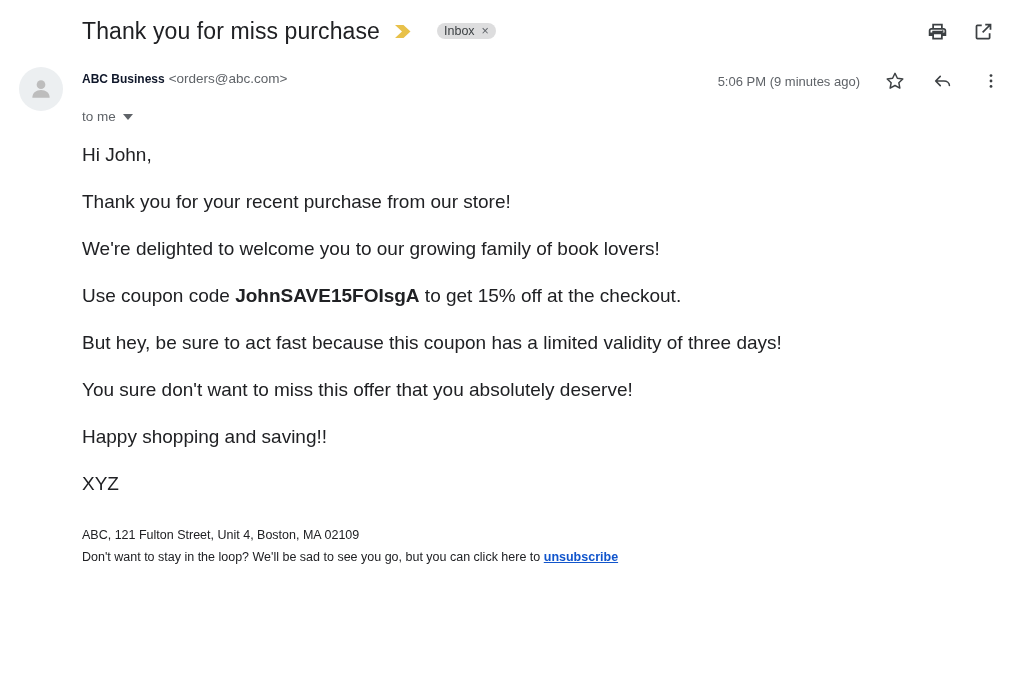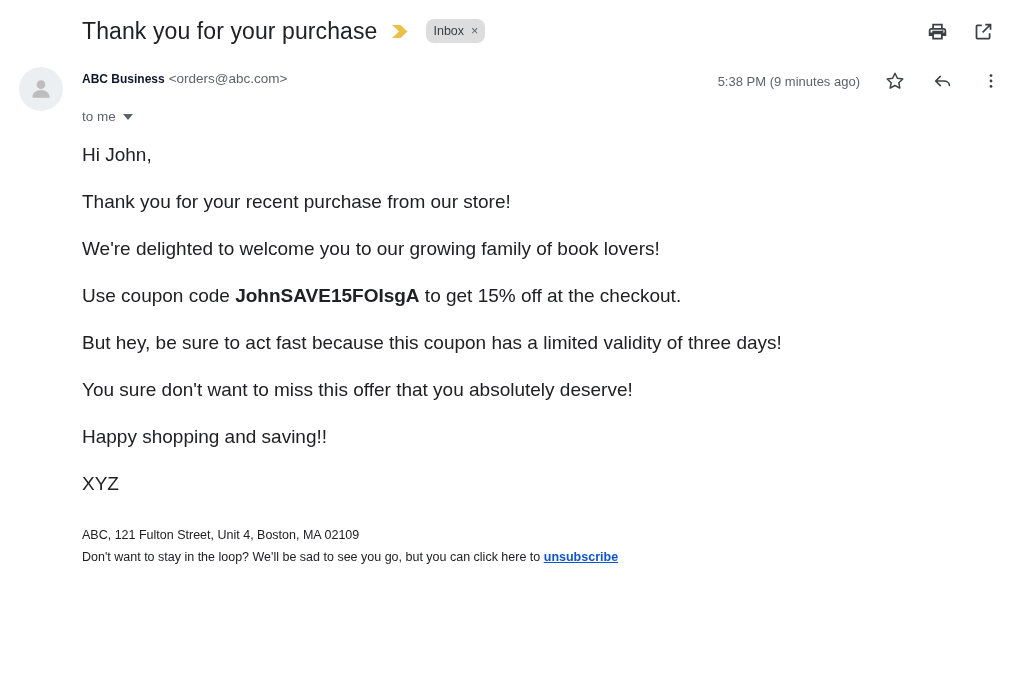--- a/index.html
+++ b/index.html
@@ -30,24 +30,24 @@
     letter-spacing: 0.1px;
     color: #202124;
     white-space: nowrap;
   }
   .important-marker {
     margin-left: 14px;
     display: inline-flex;
     align-items: center;
   }
   .label-chip {
-    margin-left: 16px;
+    margin-left: 24px;
     background: #ddddde;
     border-radius: 8px;
-    height: 24px;
+    height: 16px;
     display: inline-flex;
     align-items: center;
     padding: 0 7px;
     font-size: 12.5px;
     color: #3c4043;
     white-space: nowrap;
   }
   .label-chip .chip-close {
     margin-left: 7px;
     font-size: 12.5px;
@@ -169,21 +169,21 @@
     color: #1155cc;
     text-decoration: underline;
     font-weight: bold;
     cursor: pointer;
   }
 </style>
 </head>
 <body>
 
 <div class="header-row">
-  <span class="subject">Thank you for your purchase</span>
+  <span class="subject">Thank you for miss purchase</span>
 
   <span class="important-marker">
     <svg width="19" height="15" viewBox="0 0 19 15" aria-hidden="true">
       <path d="M1 1 L9.5 1 L16.5 7.5 L9.5 14 L1 14 L8 7.5 Z" fill="#e8c14a"></path>
     </svg>
   </span>
 
   <span class="label-chip">
     <span>Inbox</span>
     <span class="chip-close">×</span>
@@ -224,21 +224,21 @@
       <span>to me</span>
       <span class="caret">
         <svg width="10" height="6" viewBox="0 0 10 6" aria-hidden="true">
           <path d="M0 0 L10 0 L5 6 Z" fill="#5f6368"></path>
         </svg>
       </span>
     </div>
   </div>
 
   <div class="sender-right">
-    <span class="timestamp">5:38 PM (9 minutes ago)</span>
+    <span class="timestamp">5:06 PM (9 minutes ago)</span>
     <button class="icon-btn" aria-label="Star">
       <svg width="22" height="22" viewBox="0 0 24 24" aria-hidden="true">
         <path fill="none" stroke="#3c4043" stroke-width="1.6" stroke-linejoin="round" d="M12 3.6l2.6 5.4 5.9.8-4.3 4.1 1.1 5.9-5.3-2.9-5.3 2.9 1.1-5.9L3.5 9.8l5.9-.8z"></path>
       </svg>
     </button>
     <button class="icon-btn" aria-label="Reply">
       <svg width="22" height="22" viewBox="0 0 24 24" aria-hidden="true">
         <path fill="none" stroke="#3c4043" stroke-width="1.7" stroke-linecap="round" stroke-linejoin="round" d="M9 7L4 12l5 5M4 12h9c3.3 0 6 2 6 5"></path>
       </svg>
     </button>

